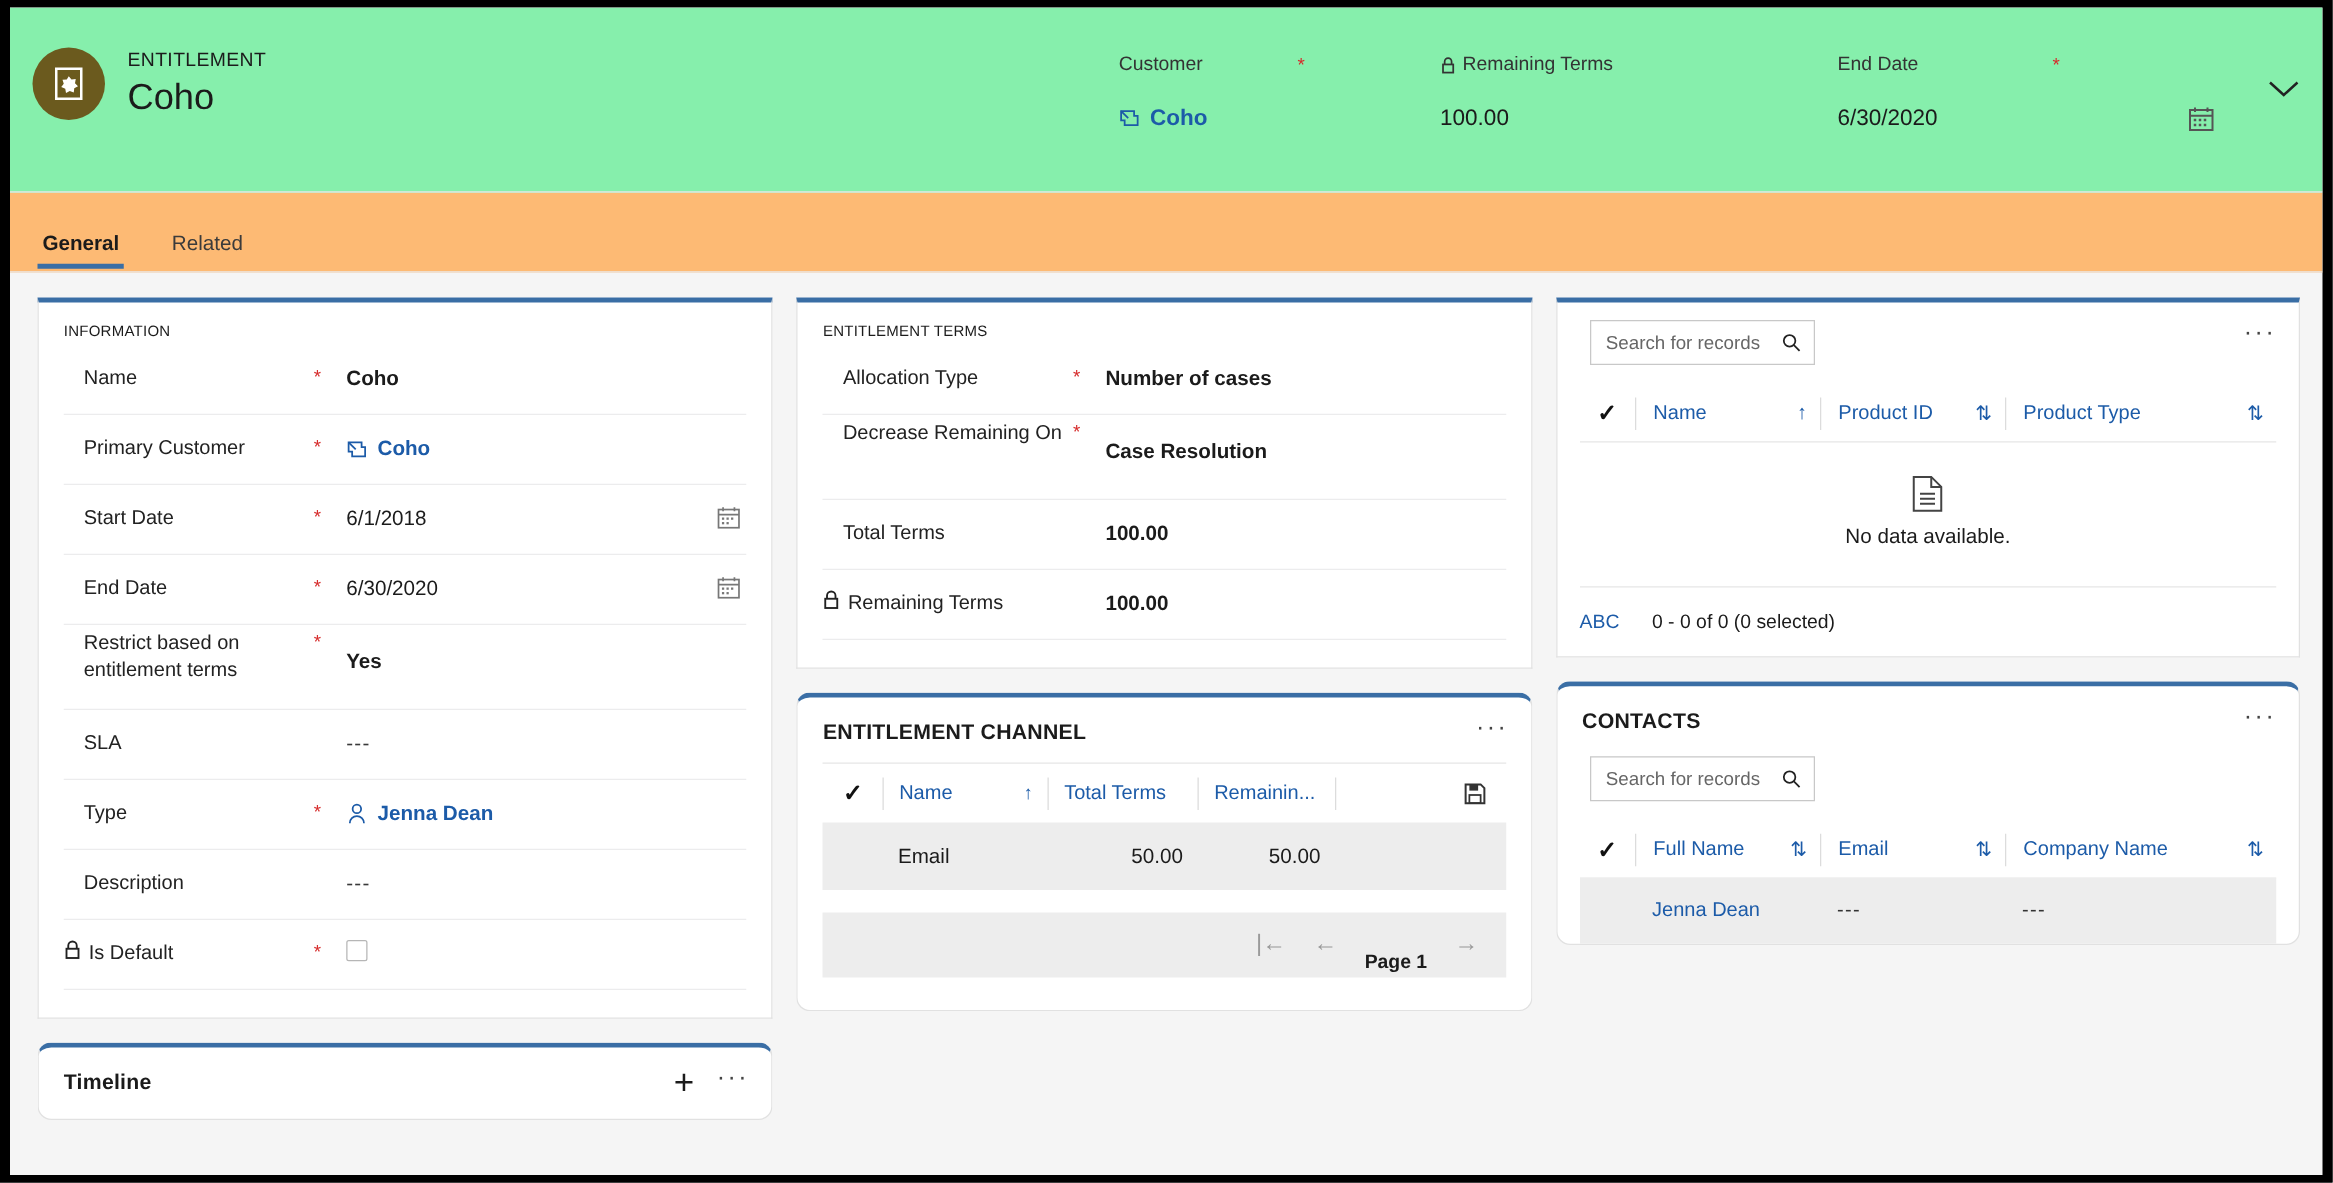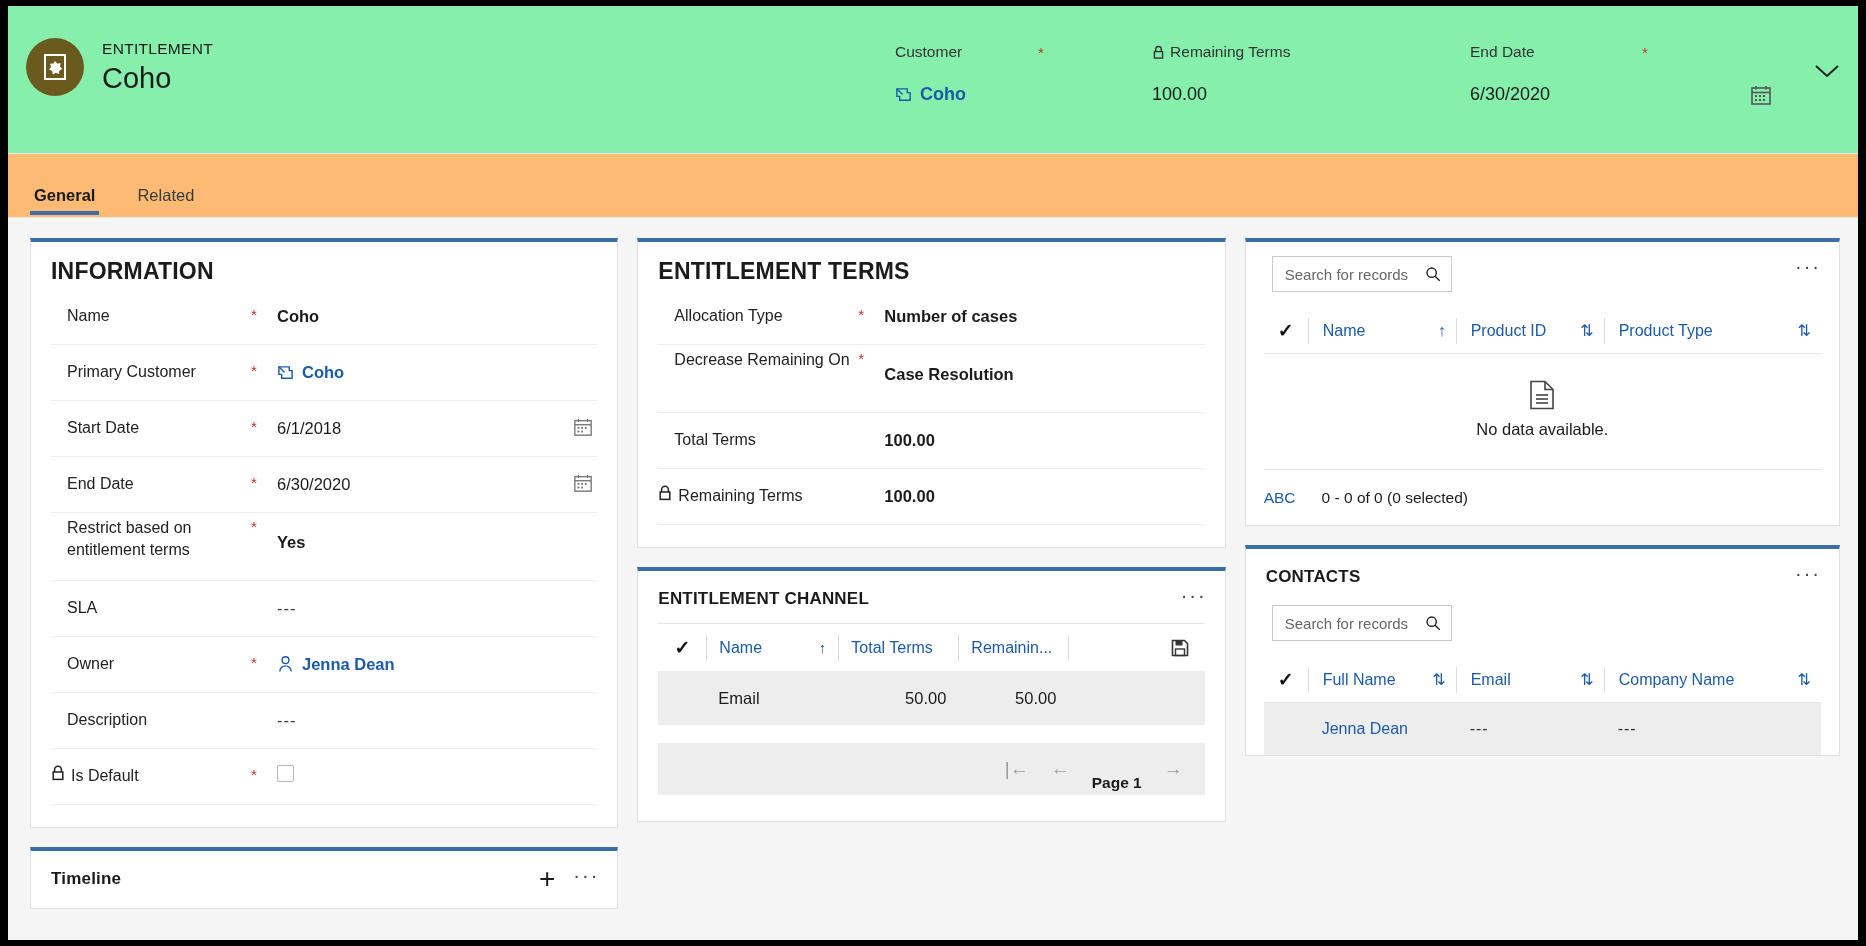--- a/index.html
+++ b/index.html
@@ -100,23 +100,23 @@
   .col-left   { width: 590px; }
   .col-mid    { width: 590px; }
   .col-right  { width: 597px; }
 
   .card {
     background: #fff;
     border: 1px solid #e1e1e1;
     border-top: 4px solid #3a6ea5;
     position: relative;
   }
-  .card + .card { margin-top: 19px; }
+  .card + .card { margin-top: 19px; border-radius: 11px; }
   .card-title {
-    font-size: 23px; color: #1b1b1b; font-weight: 700;
+    font-size: 12px; color: #1b1b1b; font-weight: 400;
     padding: 16px 0 4px 20px; letter-spacing: .2px;
   }
   .card-title.bold { font-weight: 700; font-size: 17px; }
   .ellipsis-btn {
     position: absolute; right: 18px; top: 16px;
     font-size: 20px; color: #444; letter-spacing: 2px;
     cursor: pointer; line-height: 16px;
   }
 
   
@@ -388,21 +388,21 @@
           <div class="f-value bold">Yes</div>
         </div>
 
         <div class="frow">
           <div class="f-label">SLA</div>
           <div class="f-star"></div>
           <div class="f-value muted">---</div>
         </div>
 
         <div class="frow">
-          <div class="f-label">Owner</div>
+          <div class="f-label">Type</div>
           <div class="f-star">*</div>
           <div class="f-value">
             <svg width="17" height="18" viewBox="0 0 18 19">
               <circle cx="9" cy="5.4" r="3.6" fill="none" stroke="#1c5ba8" stroke-width="1.5"></circle>
               <path d="M3 17.5 a6 6 0 0 1 12 0" fill="none" stroke="#1c5ba8" stroke-width="1.5"></path>
             </svg>
             <span class="link-blue">Jenna Dean</span>
           </div>
         </div>
 

